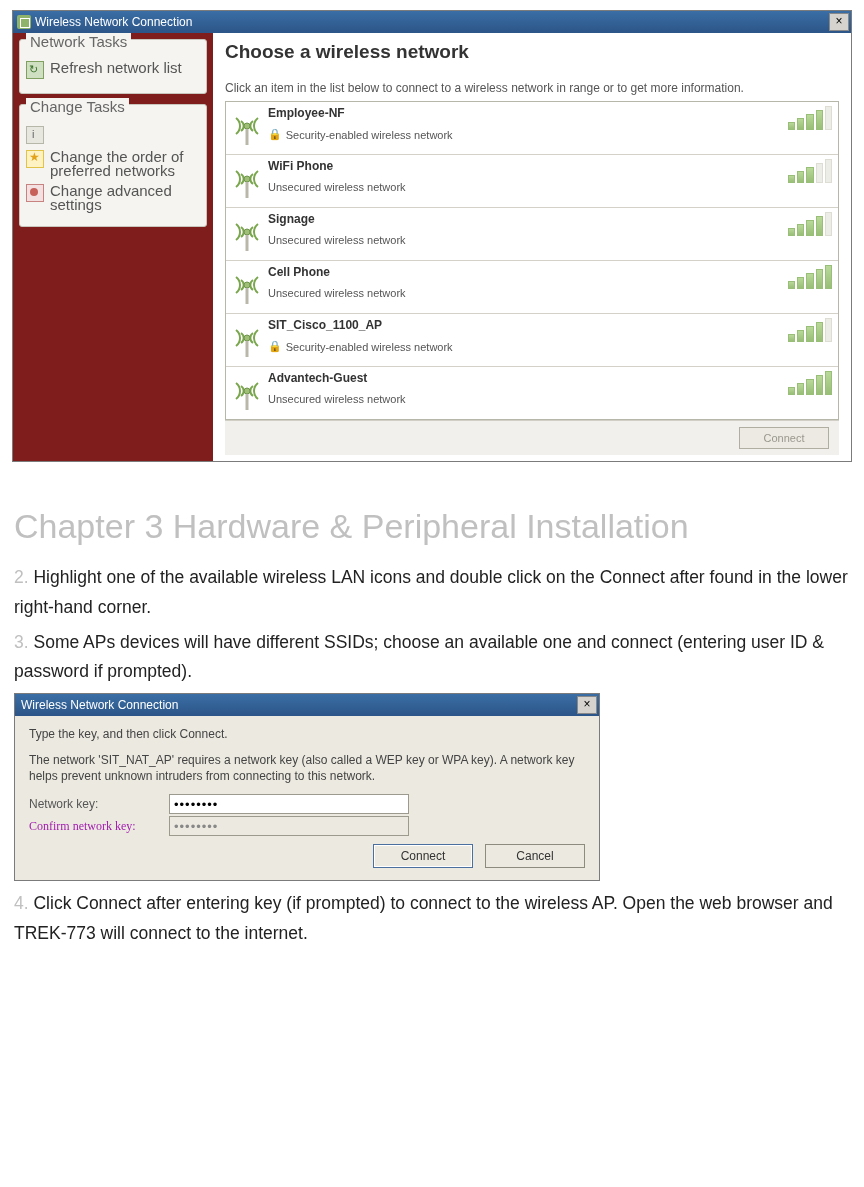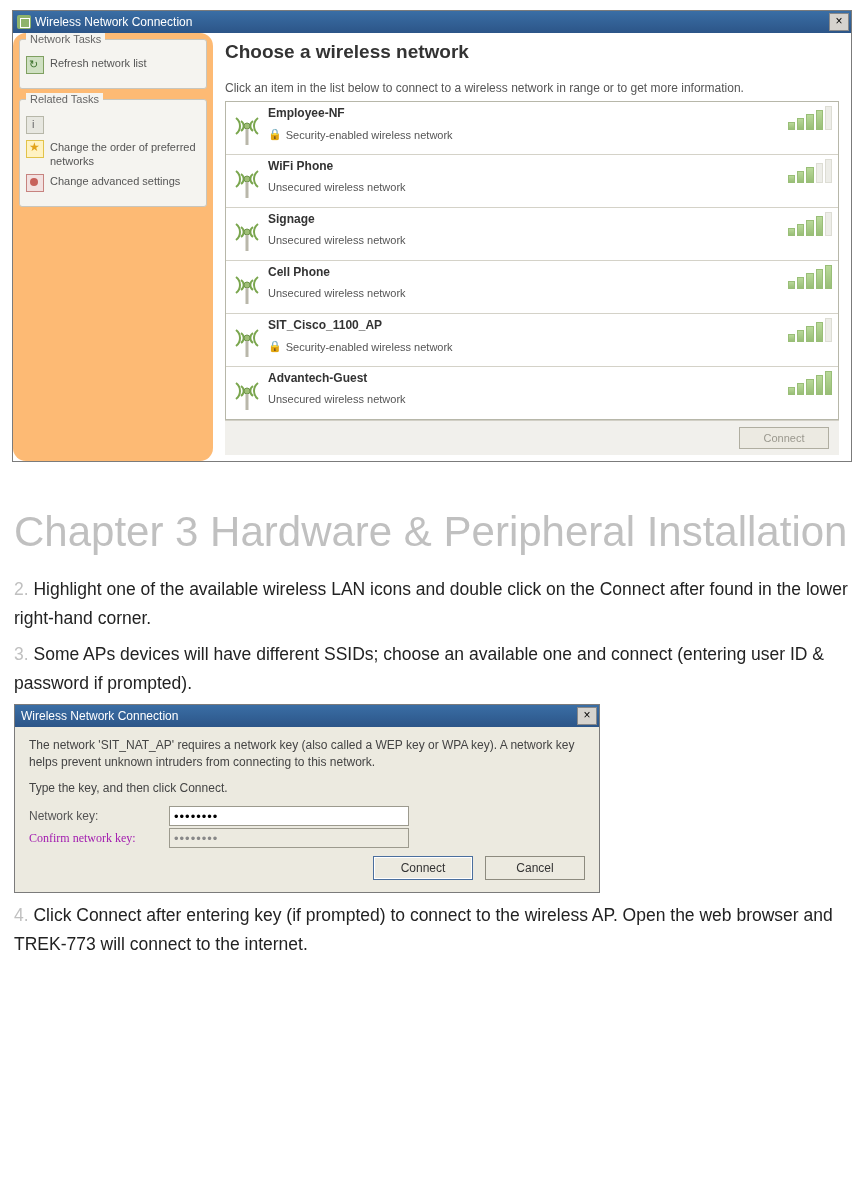--- a/index.html
+++ b/index.html
@@ -47,25 +47,24 @@
   }
 
   .dlg1-body {
     display:flex;
     background:#fff;
   }
 
   
   .left-pane {
     width: 188px;
-    background:#fdba74;
+    background:#7f1d1d;
     padding: 6px 6px 10px 6px;
-    font-size: 11px;
+    font-size: 15px;
     color:#555;
-    border-radius:13px;
   }
   .task-group {
     border:1px solid #c8c6bd;
     border-radius:3px;
     padding:4px 6px 8px 6px;
     margin-bottom:10px;
     background:#f5f4f0;
     position:relative;
   }
   .task-group-title {
@@ -165,21 +164,21 @@
     width: 90px; height:22px;
     background:#eceae2;
     border:1px solid #b0aea1;
     color:#9a988e;
     font-size:11px;
   }
 
   
   .docwrap { padding: 0 14px 20px 14px; }
   h1.chapter {
-    font-size: 42px;
+    font-size: 34px;
     font-weight: normal;
     color:#c0c0c0;
     line-height: 1.45;
     margin: 40px 0 12px 0;
     font-family: Arial, Helvetica, sans-serif;
   }
   p.body {
     font-size: 17.5px;
     color:#222;
     margin: 0 0 6px 0;
@@ -251,21 +250,21 @@
 
     <div class="left-pane">
       <div class="task-group">
         <span class="task-group-title">Network Tasks</span>
         <div class="task-item">
           <span class="ti-icon ico-refresh"></span>
           <span>Refresh network list</span>
         </div>
       </div>
       <div class="task-group">
-        <span class="task-group-title">Related Tasks</span>
+        <span class="task-group-title">Change Tasks</span>
         <div class="task-item">
           <span class="ti-icon ico-learn"></span>
         </div>
         <div class="task-item">
           <span class="ti-icon ico-order"></span>
           <span>Change the order of preferred networks</span>
         </div>
         <div class="task-item">
           <span class="ti-icon ico-adv"></span>
           <span>Change advanced settings</span>
@@ -449,22 +448,22 @@
   <p class="body"><span class="num">2.</span><span> Highlight one of the available wireless LAN icons and double click on the Connect after found in the lower right-hand corner.</span></p>
 
   <p class="body"><span class="num">3.</span><span> Some APs devices will have different SSIDs; choose an available one and connect (entering user ID &amp; password if prompted).</span></p>
 
   <div class="dlg2">
     <div class="dlg2-titlebar">
       <span class="flex">Wireless Network Connection</span>
       <div class="dlg2-close">×</div>
     </div>
     <div class="dlg2-body">
+      <p>Type the key, and then click Connect.</p>
       <p>The network 'SIT_NAT_AP' requires a network key (also called a WEP key or WPA key). A network key helps prevent unknown intruders from connecting to this network.</p>
-      <p>Type the key, and then click Connect.</p>
       <div class="krow">
         <label>Network key:</label>
         <input type="text" value="••••••••" style="">
       </div>
       <div class="krow dis">
         <label>Confirm network key:</label>
         <input type="text" disabled="" value="••••••••" style="">
       </div>
     </div>
     <div class="dlg2-footer">

